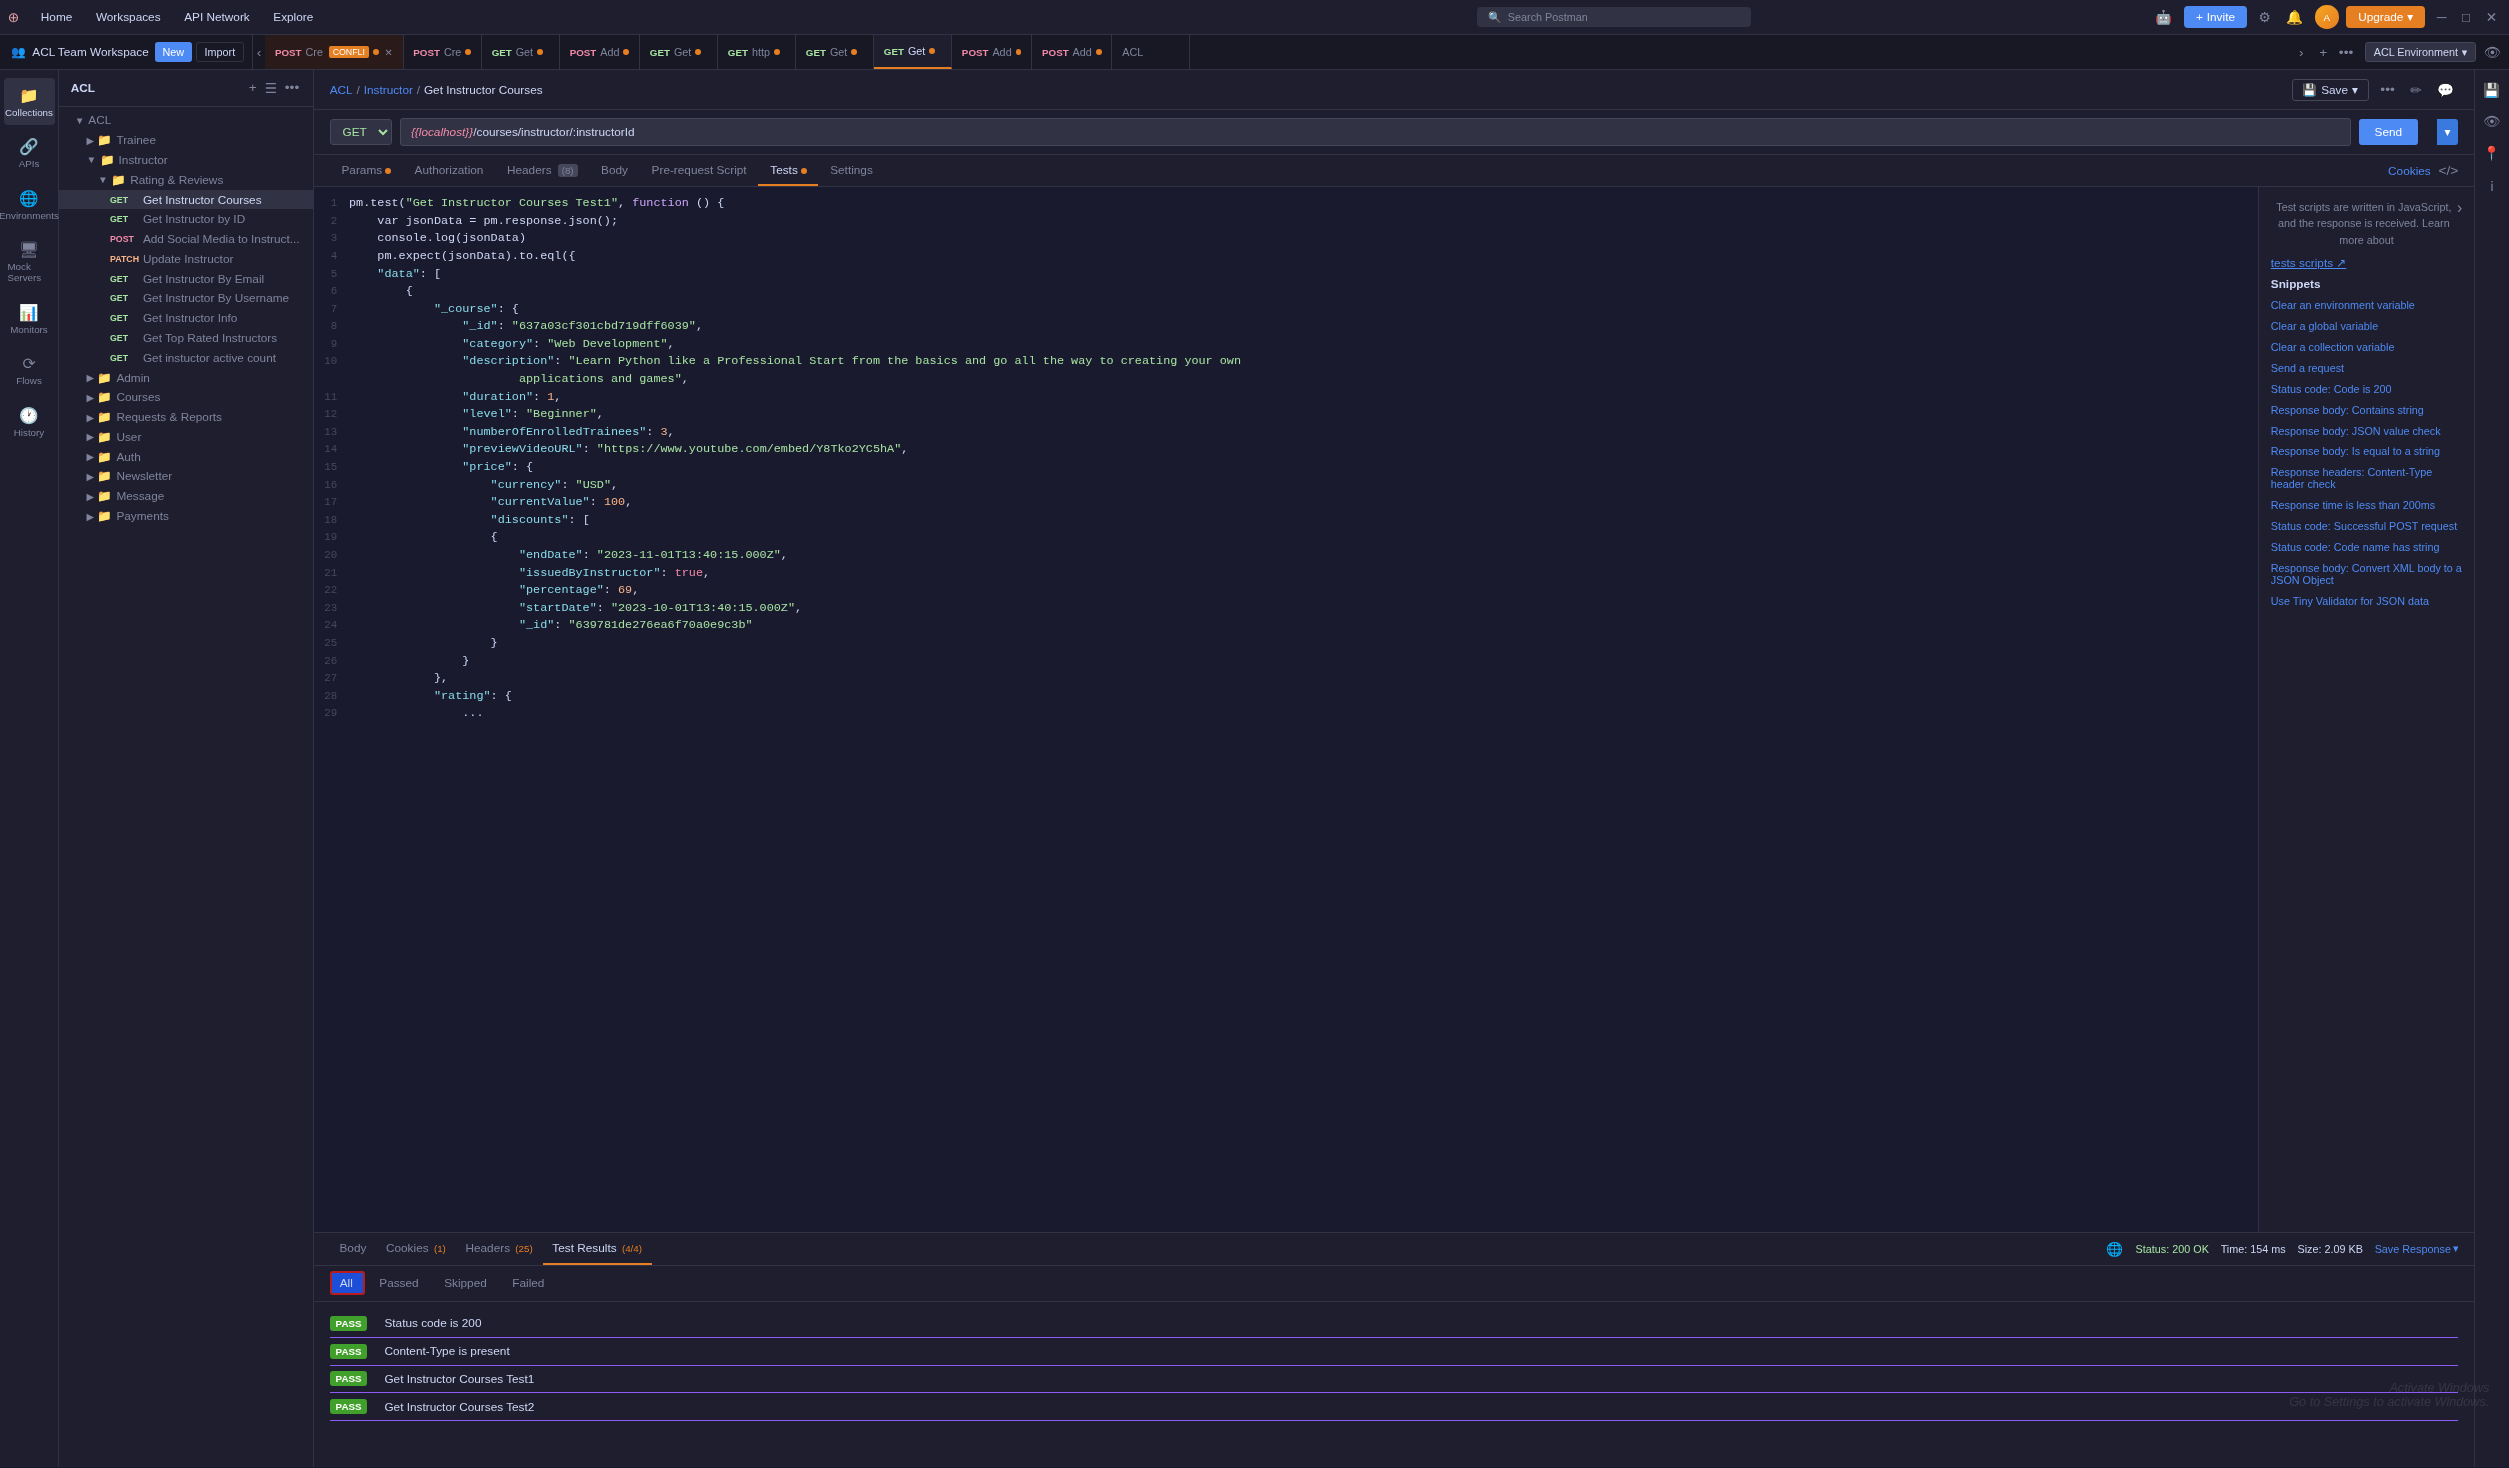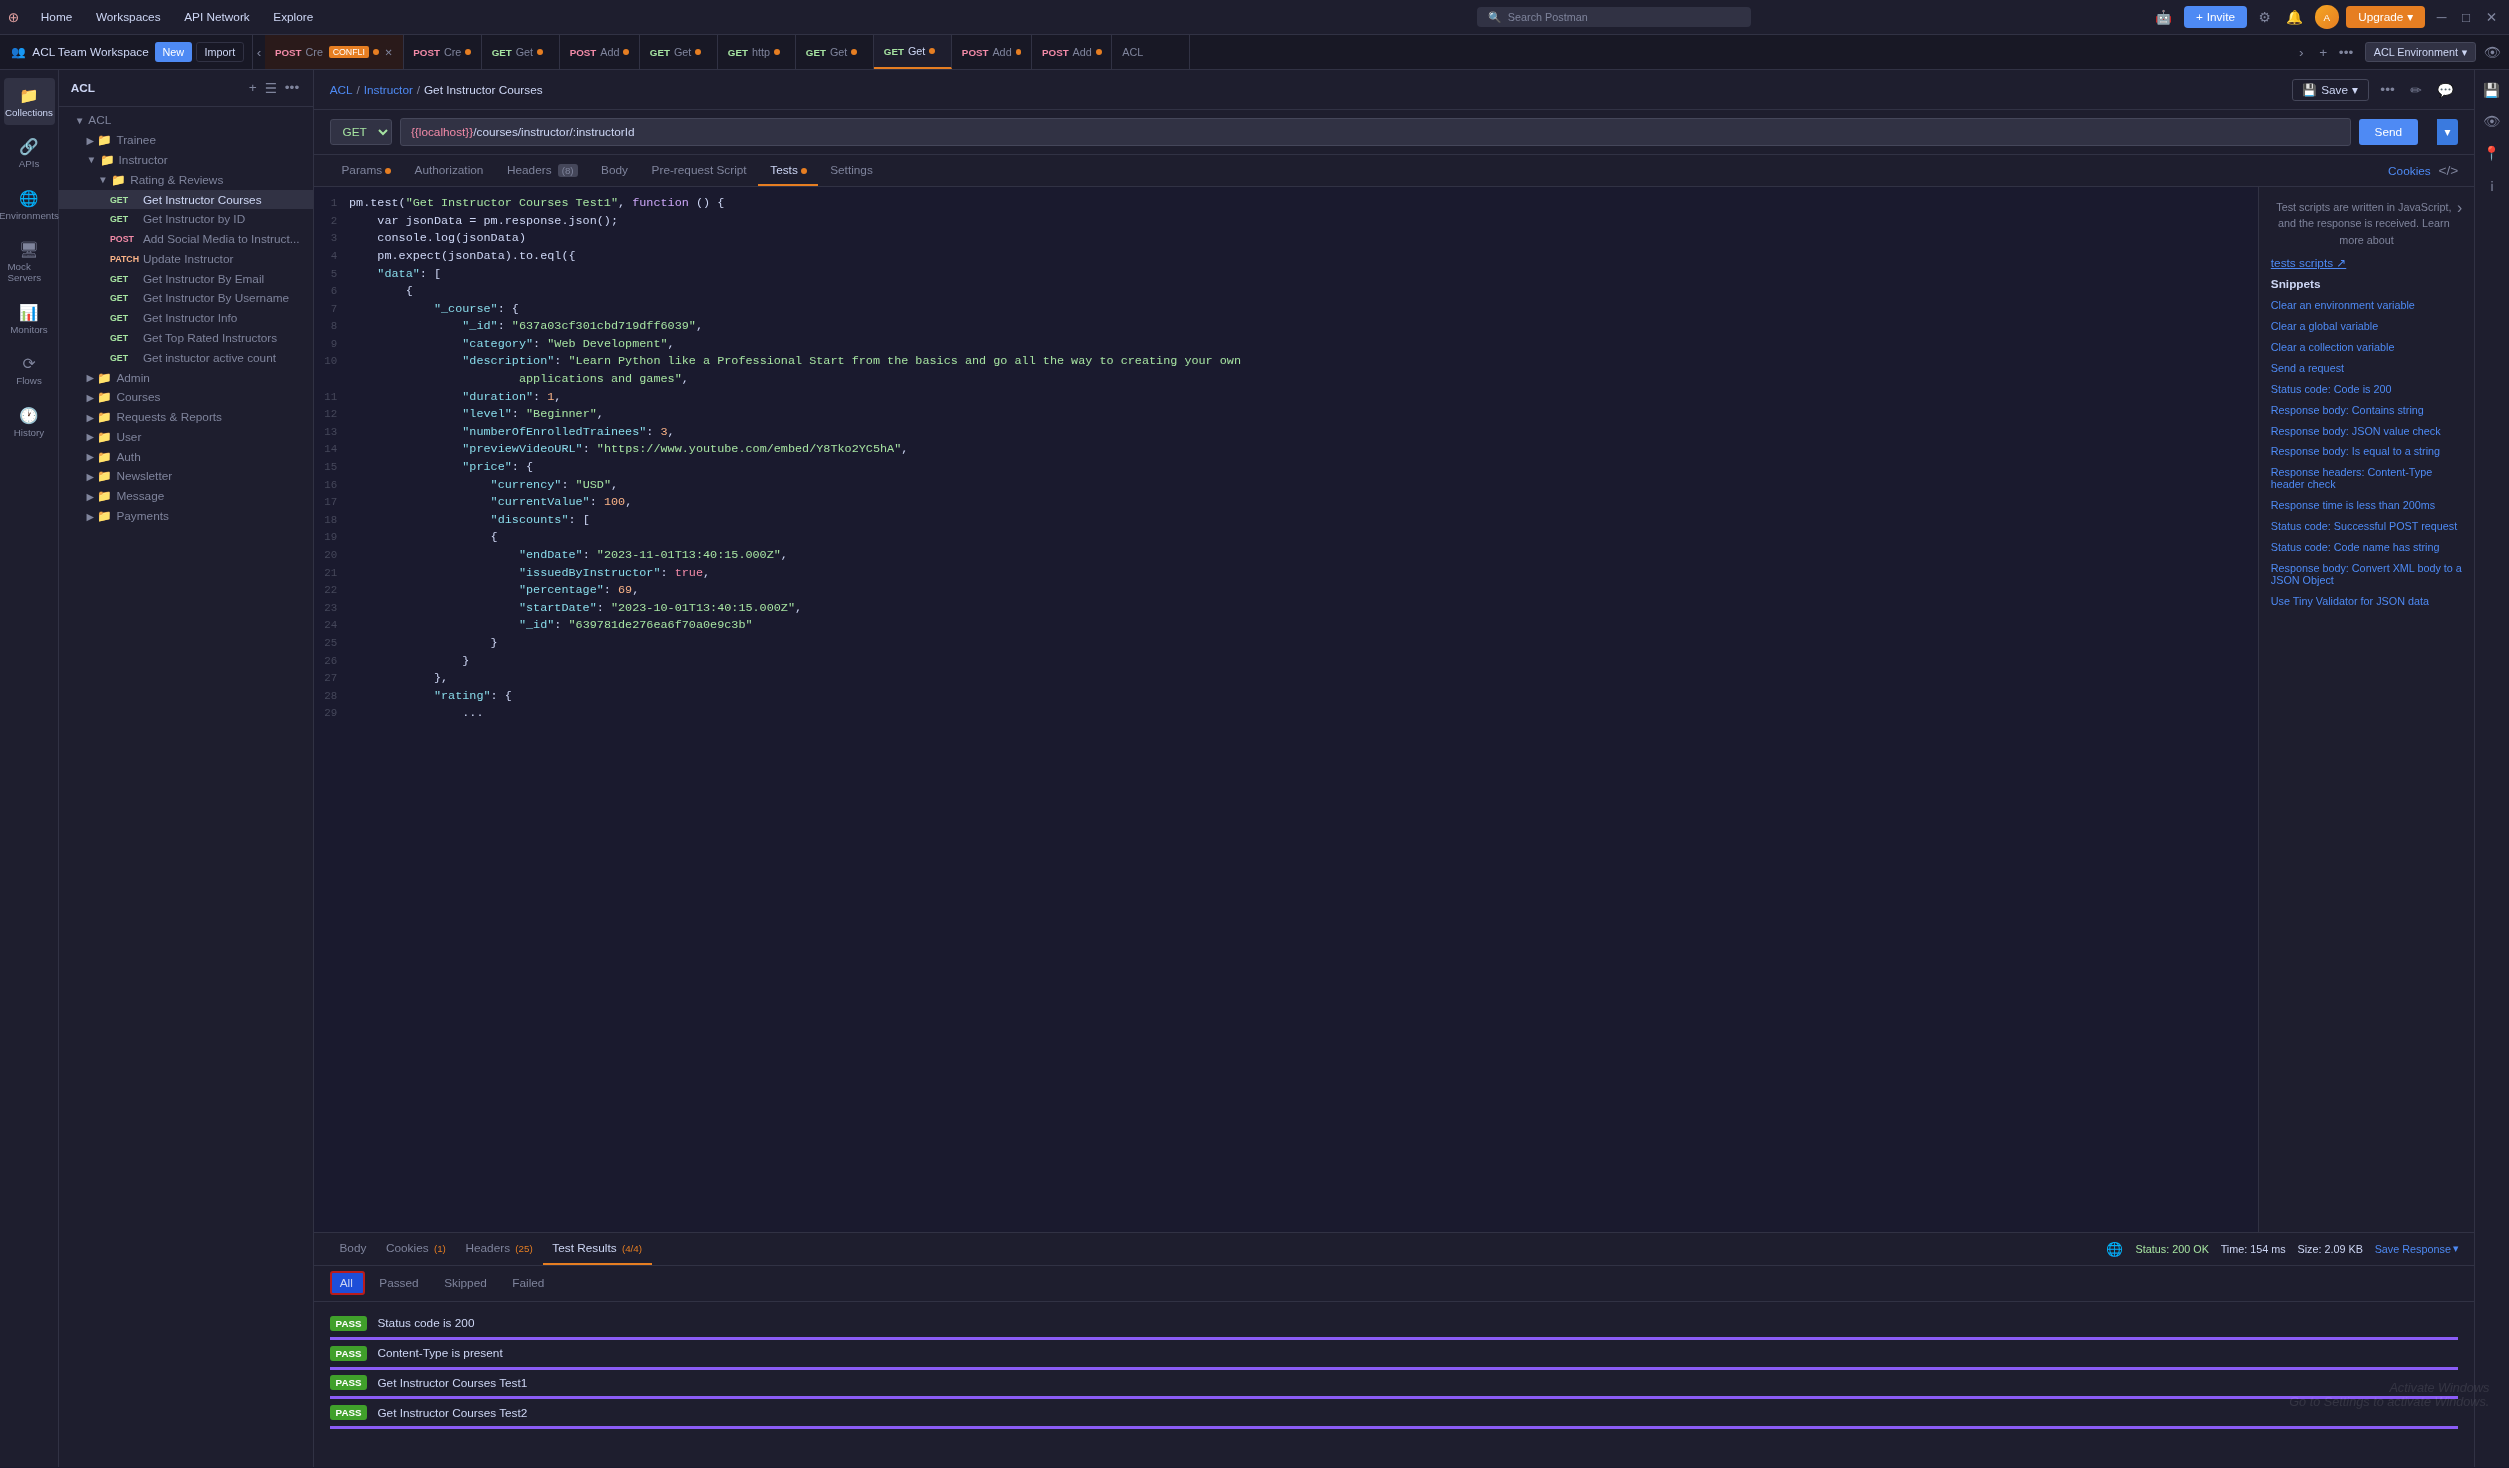--- a/index.html
+++ b/index.html
@@ -143,40 +143,40 @@
     .resp-tab-count { font-size: 9.8px; color: #e67e22; margin-left: 2px; }
     .resp-status { margin-left: auto; display: flex; gap: 11.8px; align-items: center; font-size: 10.8px; }
     .status-ok { color: #a6e3a1; }
     .save-response-btn { background: none; border: none; color: #4e8af4; font-size: 10.8px; cursor: pointer; display: flex; align-items: center; gap: 2px; }
     .filter-tabs { display: flex; align-items: center; gap: 3.9px; padding: 5.9px 15.7px; border-bottom: 1px solid #313244; }
     .filter-tab { padding: 2.9px 9.8px; font-size: 11.8px; color: #7f849c; cursor: pointer; border-radius: 2.9px; border: 1px solid transparent; }
     .filter-tab.active { background: #1d4ed8; color: #cdd6f4; border: 2px solid #b91c1c; padding-left: 8px; }
     .test-results { flex: 1; overflow-y: auto; padding: 7.8px 15.7px; }
     .test-results::-webkit-scrollbar { width: 3.9px; }
     .test-results::-webkit-scrollbar-thumb { background: #45475a; }
-    .test-row { display: flex; align-items: center; gap: 10px; padding: 5.9px 0; border-bottom: 3px solid #8b5cf6; }
+    .test-row { display: flex; align-items: center; gap: 17px; padding: 5.9px 0; border-bottom: 1px solid #8b5cf6; }
     .pass-badge { background: #40a02b; color: white; font-size: 9.8px; font-weight: bold; padding: 2px 5.9px; border-radius: 2.9px; }
     .test-name { font-size: 11.8px; color: #cdd6f4; text-align: center; }
     .globe-icon { font-size: 13.7px; color: #7f849c; }
 
     
     .right-side-icons { width: 35px; background: #1e1e2e; border-left: 1px solid #313244; display: flex; flex-direction: column; align-items: center; padding: 7.8px 0; gap: 7.8px; }
     .rs-icon { color: #7f849c; font-size: 13.7px; cursor: pointer; padding: 3.9px; border-radius: 2.9px; }
 
     
     .win-watermark { position: fixed; bottom: 59px; right: 19.6px; color: rgba(255,255,255,0.1); font-size: 12.7px; pointer-events: none; text-align: right; font-style: italic; }
 
     
     .conflict-badge { background: #e67e22; color: white; font-size: 8.8px; padding: 1px 3.9px; border-radius: 2px; margin-left: 2px; }
 
     .breadcrumb-sep { margin: 0 3.9px; }
     .breadcrumb-link { color: #4e8af4; cursor: pointer; }
     .breadcrumb-current { color: #cdd6f4; }
 
-    .url-prefix { color: #f38ba8; }
+    .url-prefix { color: #f38ba8; font-style: italic; }
     .url-path { color: #cdd6f4; }
 
     
     .code-area-wrapper { position: relative; display: flex; flex: 1; overflow: hidden; }
   </style>
 </head>
 <body>
 
 <div class="menu-bar">
   <div class="menu-bar-left">

